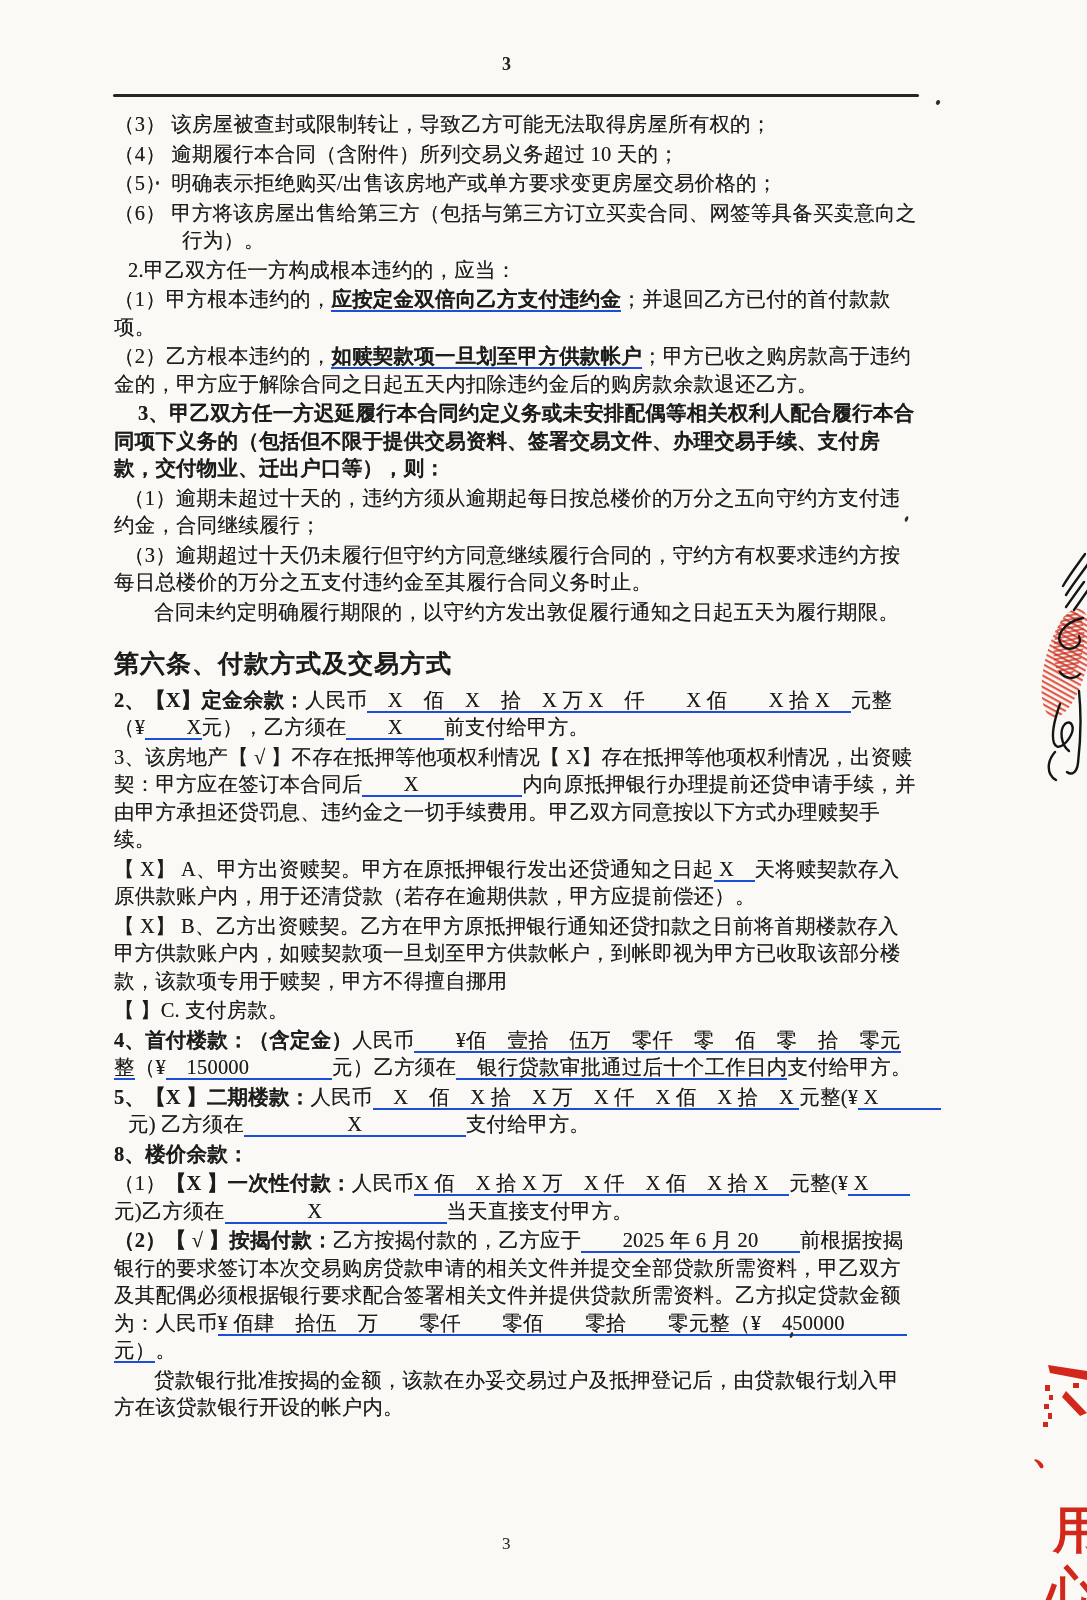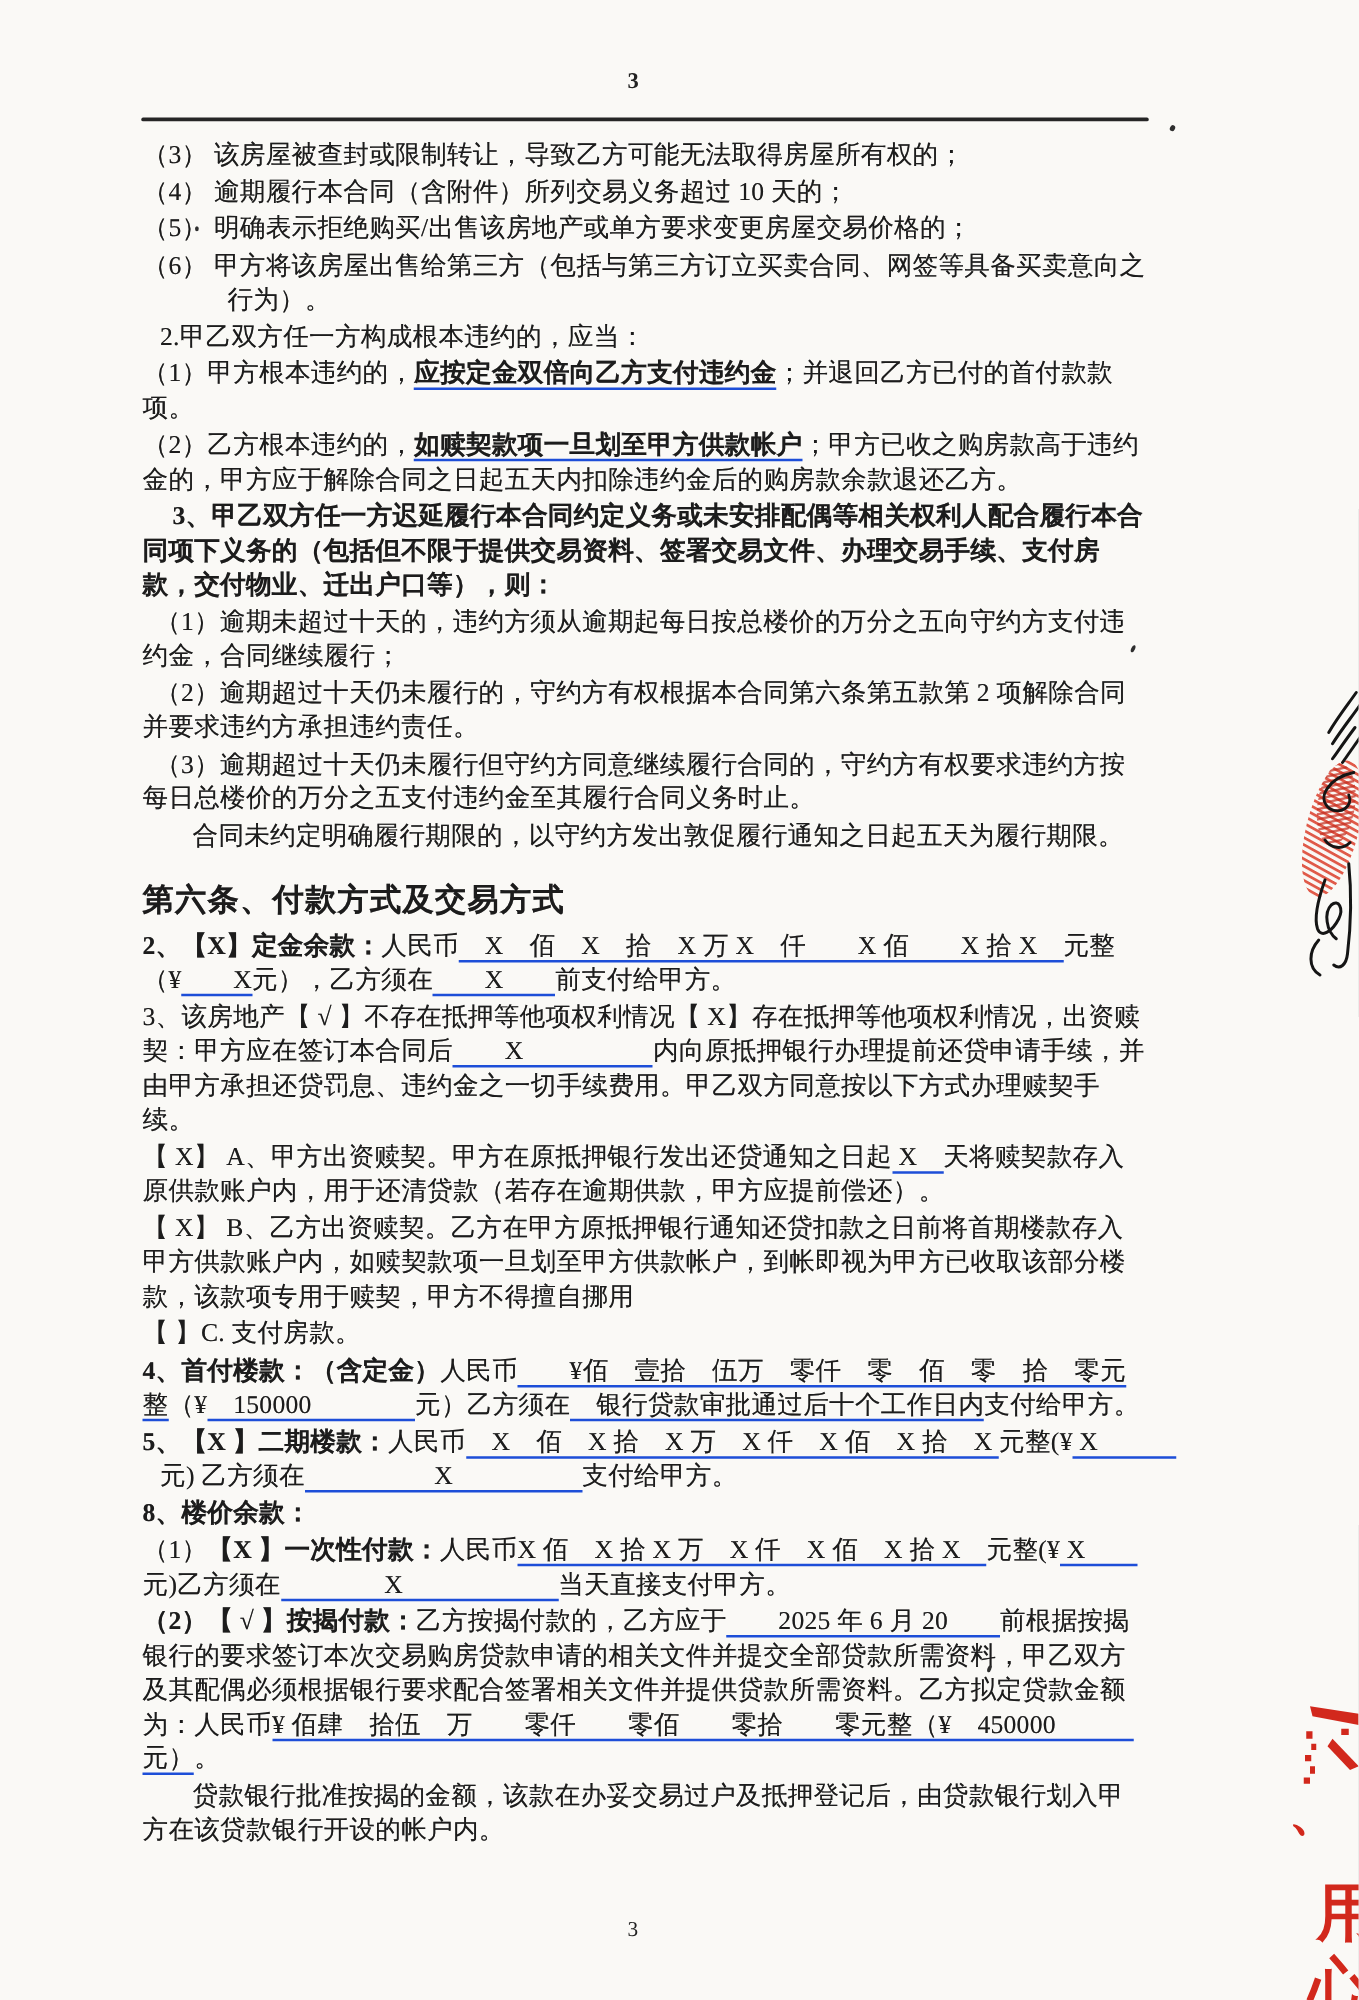--- a/index.html
+++ b/index.html
@@ -54,21 +54,20 @@
   <div class="body">
     <p class="it"><span>（3） </span><span>该房屋被查封或限制转让，导致乙方可能无法取得房屋所有权的；</span></p>
     <p class="it"><span>（4） </span><span>逾期履行本合同（含附件）所列交易义务超过 10 天的；</span></p>
     <p class="it"><span>（5） </span><span>明确表示拒绝购买/出售该房地产或单方要求变更房屋交易价格的；</span></p>
     <p class="it"><span>（6） </span><span>甲方将该房屋出售给第三方（包括与第三方订立买卖合同、网签等具备买卖意向之行为）。</span></p>
     <p class="t2"><span>2.甲乙双方任一方构成根本违约的，应当：</span></p>
     <p class="sub"><span>（1）甲方根本违约的，</span><span class="u b">应按定金双倍向乙方支付违约金</span><span>；并退回乙方已付的首付款款项。</span></p>
     <p class="sub"><span>（2）乙方根本违约的，</span><span class="u b">如赎契款项一旦划至甲方供款帐户</span><span>；甲方已收之购房款高于违约金的，甲方应于解除合同之日起五天内扣除违约金后的购房款余款退还乙方。</span></p>
     <p class="t3"><span>3、甲乙双方任一方迟延履行本合同约定义务或未安排配偶等相关权利人配合履行本合同项下义务的（包括但不限于提供交易资料、签署交易文件、办理交易手续、支付房款，交付物业、迁出户口等），则：</span></p>
     <p class="sub2"><span>（1）逾期未超过十天的，违约方须从逾期起每日按总楼价的万分之五向守约方支付违约金，合同继续履行；</span></p>
-    <p class="sub2"><span>（2）逾期超过十天仍未履行的，守约方有权根据本合同第六条第五款第 2 项解除合同并要求违约方承担违约责任。</span></p>
     <p class="sub2"><span>（3）逾期超过十天仍未履行但守约方同意继续履行合同的，守约方有权要求违约方按每日总楼价的万分之五支付违约金至其履行合同义务时止。</span></p>
     <p class="t4"><span>合同未约定明确履行期限的，以守约方发出敦促履行通知之日起五天为履行期限。</span></p>
 
     <h3 class="heading">第六条、付款方式及交易方式</h3>
 
     <p class="mt"><span class="b">2、【X】定金余款：</span><span>人民币</span><span class="u">　X　佰　X　拾　X 万 X　仟　　X 佰　　X 拾 X　</span><span>元整（¥</span><span class="u">　　X</span><span>元），乙方须在</span><span class="u">　　X　　</span><span>前支付给甲方。</span></p>
     <p class="mt"><span>3、该房地产【 √ 】不存在抵押等他项权利情况【 X】存在抵押等他项权利情况，出资赎契：甲方应在签订本合同后</span><span class="u">　　X　　　　　</span><span>内向原抵押银行办理提前还贷申请手续，并由甲方承担还贷罚息、违约金之一切手续费用。甲乙双方同意按以下方式办理赎契手续。</span></p>
     <p class="mt"><span>【 X】 A、甲方出资赎契。甲方在原抵押银行发出还贷通知之日起</span><span class="u"> X　</span><span>天将赎契款存入原供款账户内，用于还清贷款（若存在逾期供款，甲方应提前偿还）。</span></p>
     <p class="mt"><span>【 X】 B、乙方出资赎契。乙方在甲方原抵押银行通知还贷扣款之日前将首期楼款存入甲方供款账户内，如赎契款项一旦划至甲方供款帐户，到帐即视为甲方已收取该部分楼款，该款项专用于赎契，甲方不得擅自挪用</span></p>
     <p class="mt"><span>【 】C. 支付房款。</span></p>

